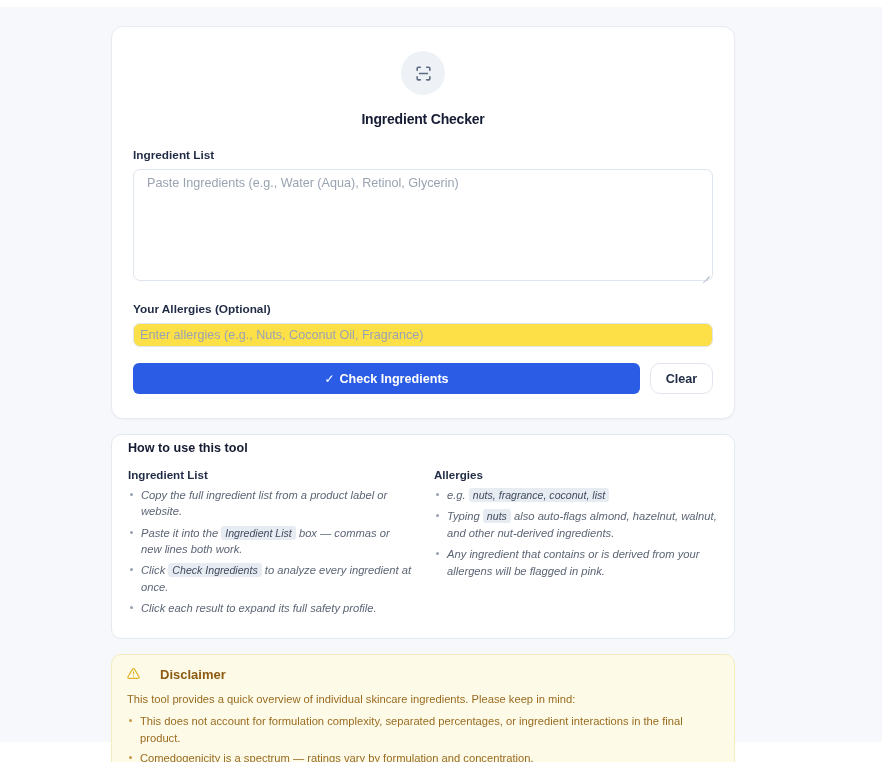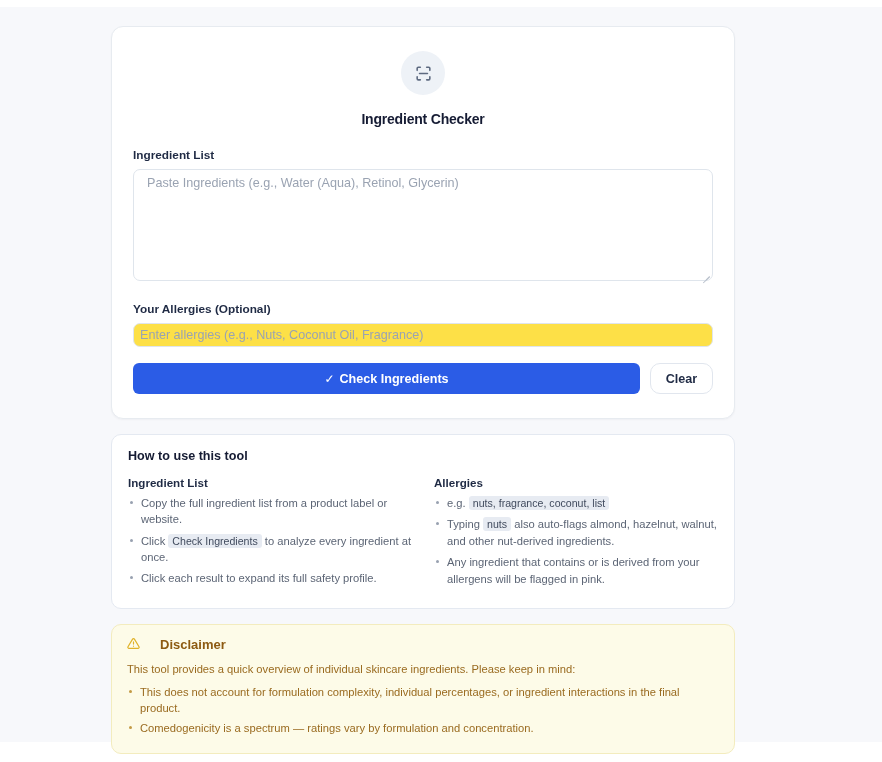--- a/index.html
+++ b/index.html
@@ -154,21 +154,21 @@
     font-size: 12.6px;
     font-weight: bold;
     cursor: pointer;
   }
 
   
   .card-how {
     background: #ffffff;
     border: 1px solid #e4e9f1;
     border-radius: 10px;
-    padding: 14px 16px 16px 16px;
+    padding: 6px 16px 16px 16px;
     margin-top: 15px;
   }
 
   .how-title {
     font-size: 12.6px;
     font-weight: bold;
     color: #151b33;
     margin-bottom: 13px;
   }
 
@@ -186,20 +186,21 @@
   }
 
   ul.how-list { list-style: none; }
   ul.how-list > li {
     position: relative;
     padding-left: 13px;
     margin-bottom: 5px;
     font-size: 11.2px;
     line-height: 1.46;
     color: #5c6575;
+    font-style: italic;
   }
   ul.how-list > li::before {
     content: "";
     position: absolute;
     left: 2px;
     top: 6px;
     width: 3px;
     height: 3px;
     border-radius: 50%;
     background: #98a1b0;
@@ -306,20 +307,21 @@
   </div>
 
   <div class="card-how">
     <div class="how-title">How to use this tool</div>
     <div class="how-cols">
 
       <div class="how-col">
         <div class="col-head">Ingredient List</div>
         <ul class="how-list">
             <li>Copy the full ingredient list from a product label or website.</li>
+            <li>Paste it into the <code class="chip">Ingredient List</code> box — commas or new lines both work.</li>
             <li>Click <code class="chip">Check Ingredients</code> to analyze every ingredient at once.</li>
             <li>Click each result to expand its full safety profile.</li>
           </ul>
       </div>
 
       <div class="how-col">
         <div class="col-head">Allergies</div>
         <ul class="how-list">
             <li>e.g. <code class="chip">nuts, fragrance, coconut, list</code></li>
             <li>Typing <code class="chip">nuts</code> also auto-flags almond, hazelnut, walnut, and other nut-derived ingredients.</li>
@@ -336,19 +338,19 @@
         <svg width="13" height="13" viewBox="0 0 24 24" fill="none" stroke="#e0b228" stroke-width="2.2" stroke-linecap="round" stroke-linejoin="round">
           <path d="M10.29 3.86 1.82 18a2 2 0 0 0 1.71 3h16.94a2 2 0 0 0 1.71-3L13.71 3.86a2 2 0 0 0-3.42 0Z"></path>
           <path d="M12 9v4"></path>
           <path d="M12 17h.01"></path>
         </svg>
       </span>
       <span>Disclaimer</span>
     </div>
     <div class="disc-intro">This tool provides a quick overview of individual skincare ingredients. Please keep in mind:</div>
     <ul class="disc-list">
-        <li>This does not account for formulation complexity, individual percentages, or ingredient interactions in the final product.</li>
+        <li>This does not account for formulation complexity, separated percentages, or ingredient interactions in the final product.</li>
         <li>Comedogenicity is a spectrum — ratings vary by formulation and concentration.</li>
       </ul>
 
   </div>
 
 </div>
 
 </body></html>

